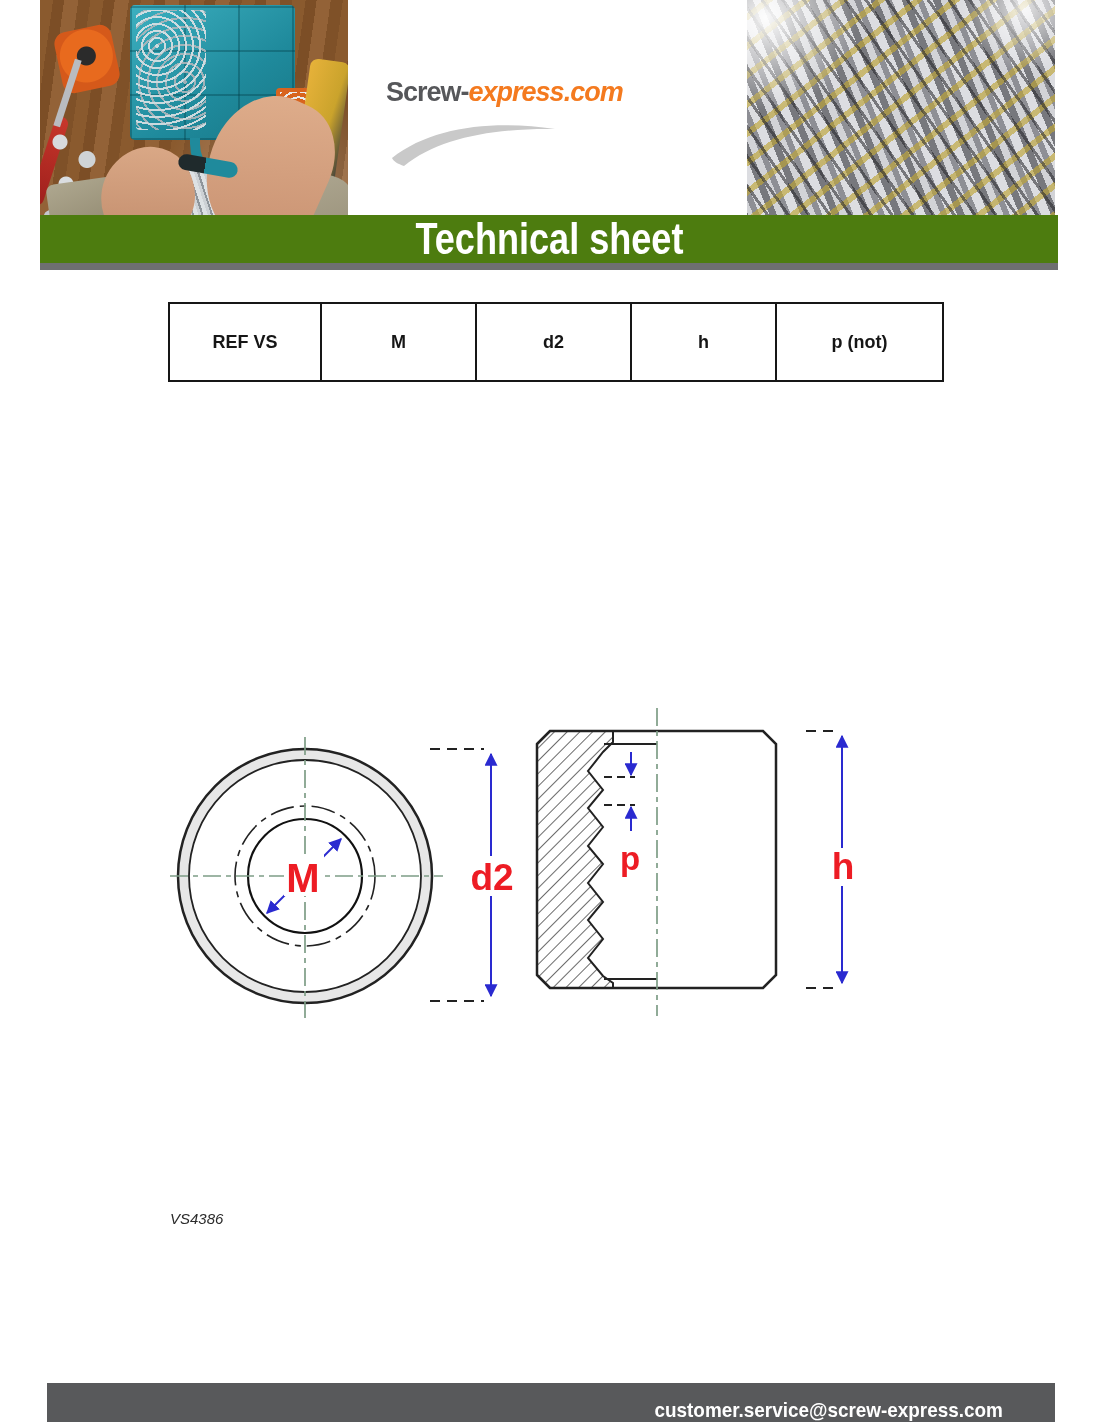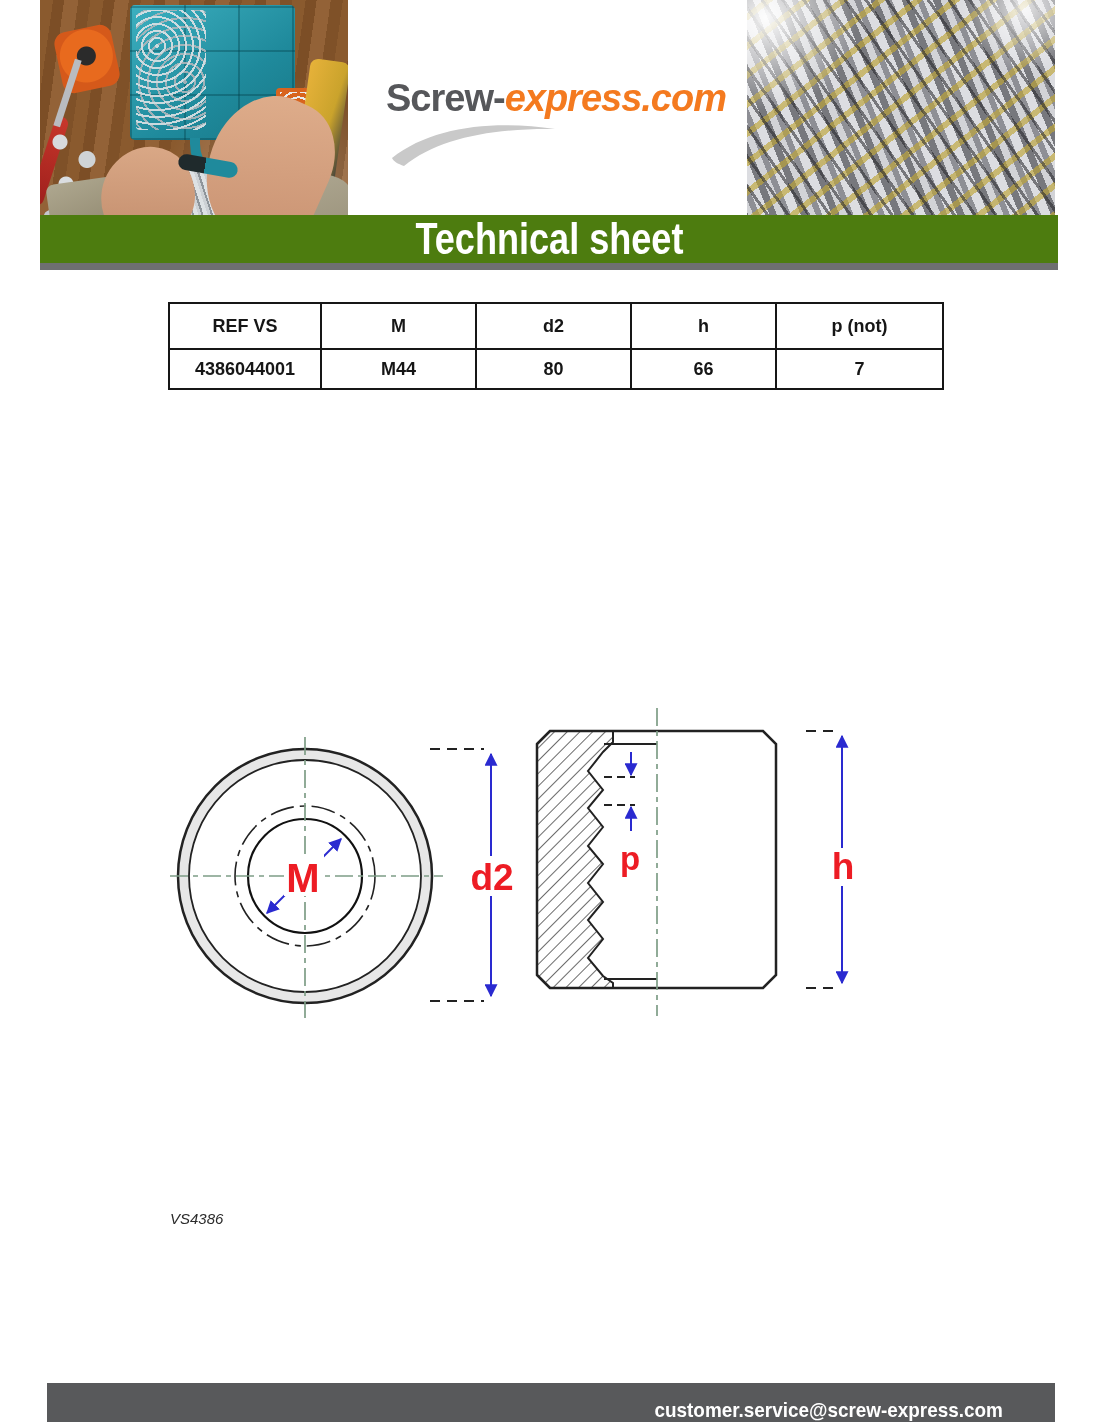--- a/index.html
+++ b/index.html
@@ -38,33 +38,33 @@
   .hand-l{left:60px;top:148px;width:95px;height:95px;background:linear-gradient(200deg,#dcab89,#c08a6a);border-radius:55% 45% 50% 40%;transform:rotate(-18deg);}
   .sleeve-l{left:8px;top:178px;width:105px;height:46px;background:linear-gradient(165deg,#aea78f,#8f876e);border-radius:8px 26px 4px 4px;transform:rotate(-8deg);}
   .tool-teal{left:138px;top:158px;width:60px;height:16px;background:linear-gradient(90deg,#1f2a2c 0 45%,#1f8a9c 45%);border-radius:8px;transform:rotate(10deg);}
   .drill{left:262px;top:60px;width:40px;height:130px;background:linear-gradient(100deg,#e7b23a,#caa32c 60%,#3c3c3c);border-radius:8px;transform:rotate(8deg);}
   .nutbox{left:236px;top:88px;width:46px;height:46px;background:
     repeating-radial-gradient(circle at 40% 40%, #e8ebee 0 2px, rgba(0,0,0,0) 2px 6px),#d8641f;border:4px solid #d8641f;border-radius:4px;}
   .screwtray{left:110px;top:166px;width:150px;height:52px;background:
     repeating-linear-gradient(72deg,#cdd1d5 0 3px,#8f959b 3px 5px,#dde1e4 5px 9px),#b9bdc2;border:3px solid #d4d7da;border-radius:4px;}
 
   
-  .logo{position:absolute;left:386px;top:77px;font-size:38px;font-weight:bold;letter-spacing:-1px;white-space:nowrap;}
+  .logo{position:absolute;left:386px;top:77px;font-size:27px;font-weight:bold;letter-spacing:-1px;white-space:nowrap;}
   .logo .pre{color:#56575a;}
   .logo .suf{color:#f47a1f;font-style:italic;}
   .swoosh{position:absolute;left:390px;top:120px;}
 
   
   .banner{position:absolute;left:40px;top:215px;width:1018px;height:48px;background:#4d7c0f;display:flex;align-items:center;justify-content:center;}
   .banner-title{color:#fff;font-size:44px;font-weight:bold;transform:scaleX(.82);letter-spacing:0px;line-height:1;}
   .graybar{position:absolute;left:40px;top:263px;width:1018px;height:7px;background:#6e6f71;}
 
   
   table.spec{position:absolute;left:168px;top:302px;width:774px;border-collapse:collapse;table-layout:fixed;}
-  table.spec th, table.spec td{border:2px solid #161616;font-weight:bold;font-size:18px;color:#161616;text-align:center;padding:0;}
+  table.spec th, table.spec td{border:2px solid #161616;font-weight:bold;font-size:18px;color:#161616;text-align:center;padding:16px;}
   table.spec th{height:44px;}
   table.spec td{height:38px;}
   th.red{color:#ed1c24;}
   th.ref-head, td.ref-cell{text-align:left;padding-left:12px;}
 
   
   .diagram{position:absolute;left:0;top:690px;}
 
   
   .refcode{position:absolute;left:170px;top:1210px;font-style:italic;font-size:15px;color:#2b2b2b;}
@@ -116,27 +116,20 @@
   <thead>
     <tr>
       <th class="ref-head">REF VS</th>
       <th class="red">M</th>
       <th class="red">d2</th>
       <th class="red">h</th>
       <th class="red">p (not)</th>
     </tr>
   </thead>
   <tbody>
-      <tr>
-        <td class="ref-cell">4386044001</td>
-        <td>M44</td>
-        <td>80</td>
-        <td>66</td>
-        <td>7</td>
-      </tr>
     </tbody>
 </table>
 
 <svg class="diagram" width="1100" height="345" viewBox="0 690 1100 345">
   <defs>
     <pattern id="hatch" width="9" height="9" patternUnits="userSpaceOnUse" patternTransform="rotate(45)">
       <line x1="0" y1="0" x2="0" y2="9" stroke="#2b2b2b" stroke-width="1.4"></line>
     </pattern>
     <marker id="arr" viewBox="0 0 10 10" refX="9" refY="5" markerWidth="6.5" markerHeight="6.5" orient="auto-start-reverse">
       <path d="M0,0 L10,5 L0,10 Z" fill="#2a2ad0"></path>

